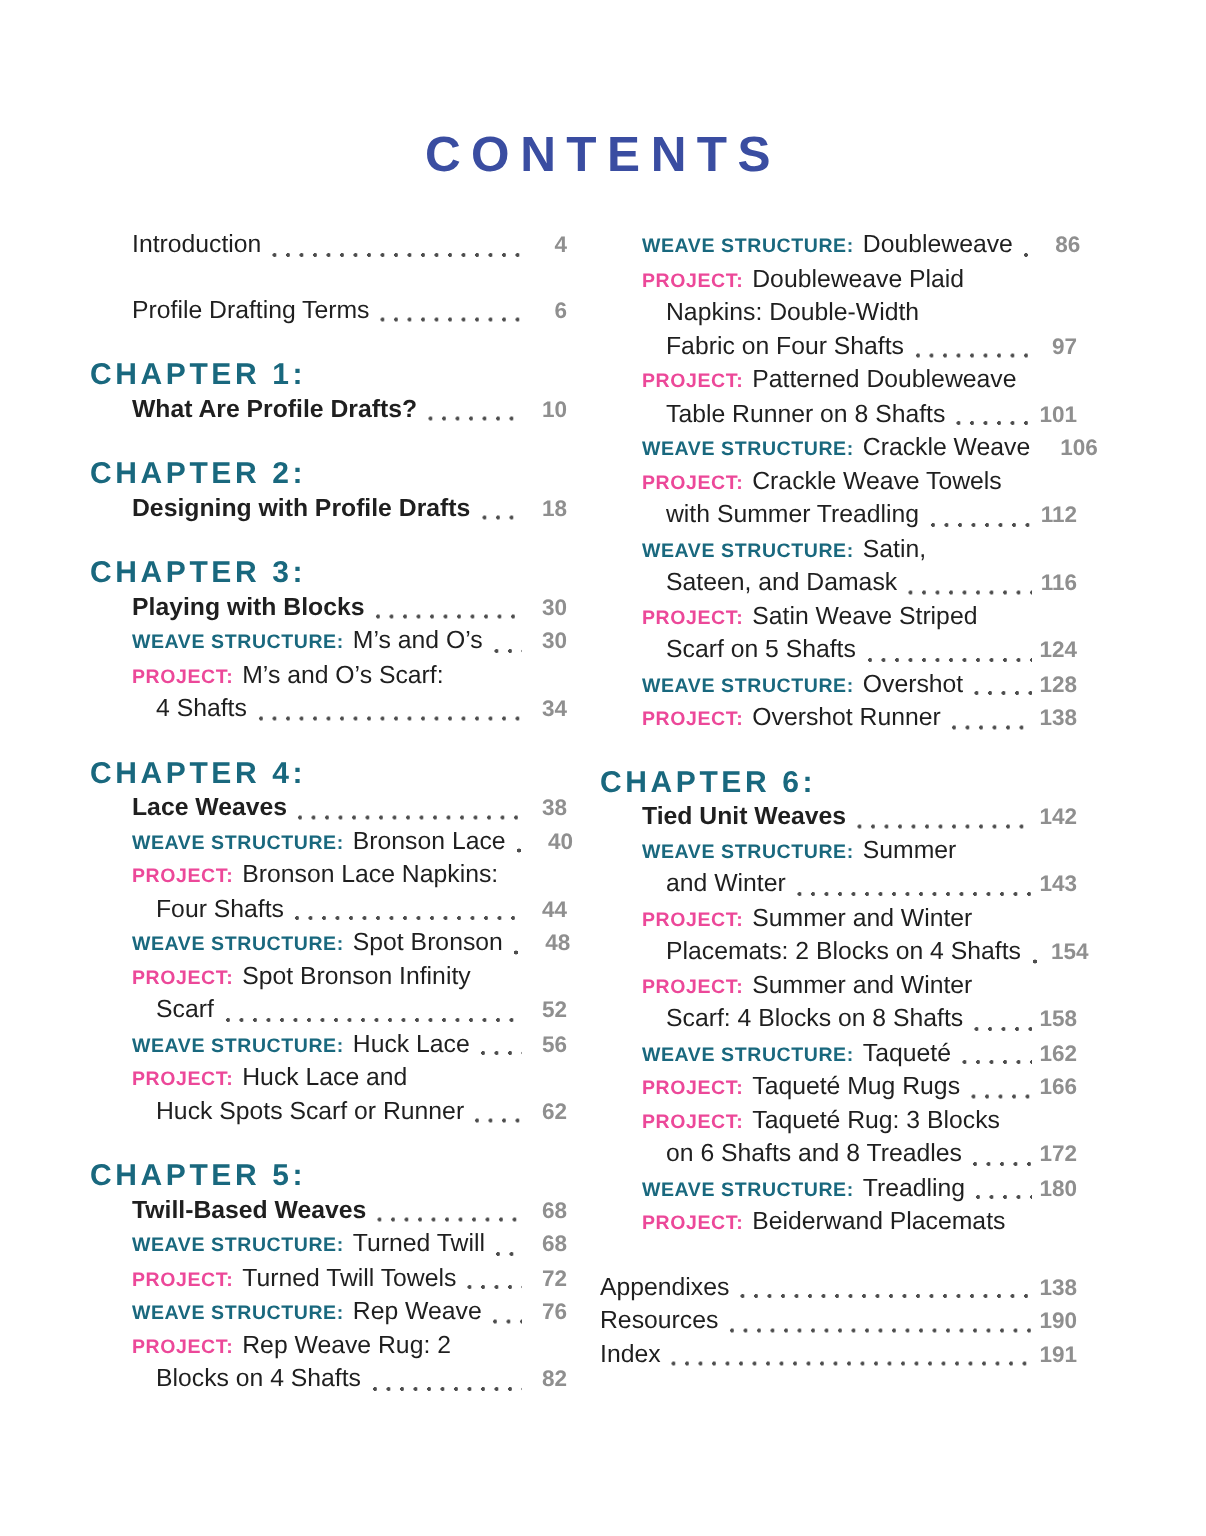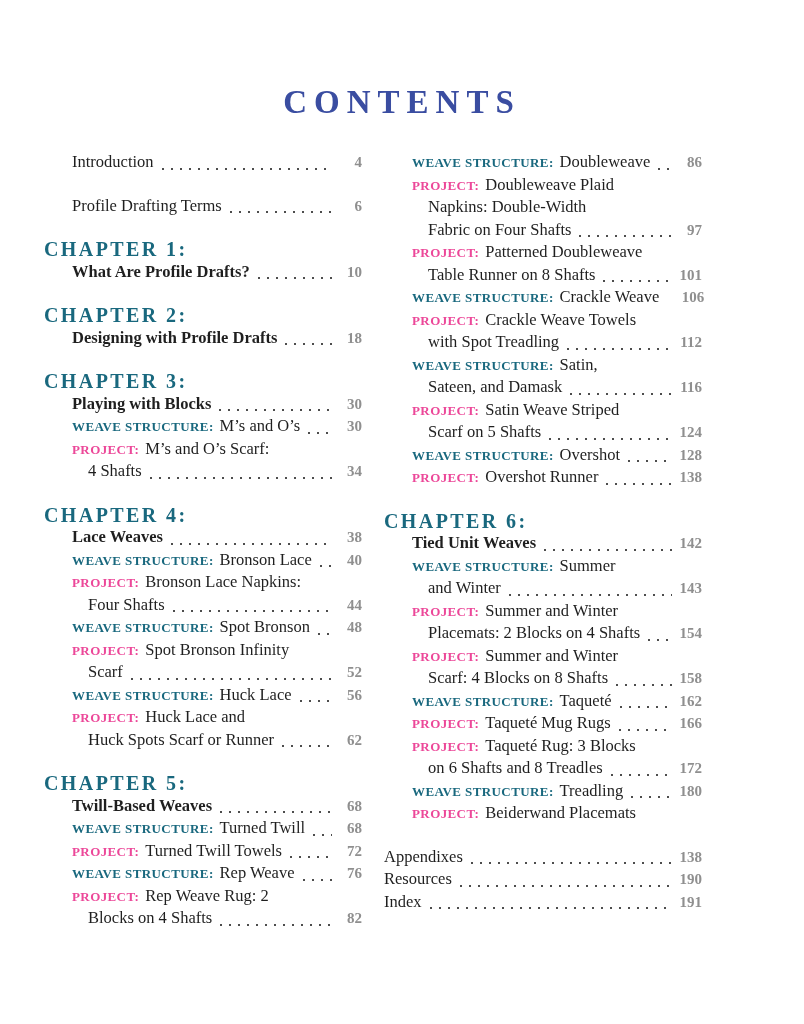--- a/index.html
+++ b/index.html
@@ -2,34 +2,34 @@
 <html><head>
 <meta charset="utf-8">
 <style>
   html, body { margin: 0; padding: 0; background: #ffffff; }
   .sheet {
     position: relative;
     width: 804px;
     height: 976px;
     background: #ffffff;
     overflow: hidden;
-    font-family: Liberation Serif, serif;
+    font-family: Liberation Sans, sans-serif;
   }
   .title {
     margin: 0;
     padding: 84px 0 30px 0;
     text-align: center;
     color: #3a4da1;
     font-size: 33px;
     font-weight: 800;
     letter-spacing: 7px;
   }
   .columns {
     display: flex;
-    padding-left: 44px;
+    padding-left: 60px;
   }
   .col { width: 318px; }
   .col.left { margin-right: 22px; }
 
   .row {
     display: flex;
     align-items: baseline;
     height: 22.5px;
     line-height: 22.5px;
     font-size: 16.5px;
@@ -296,21 +296,21 @@
     <span class="leader nodots"></span>
     <span class="pg">106</span>
   </div>
         <div class="row indent1">
     <span class="lbl project">PROJECT:</span>
     <span class="txt">Crackle Weave Towels</span>
 
   </div>
         <div class="row indent2">
 
-    <span class="txt">with Spot Treadling</span>
+    <span class="txt">with Summer Treadling</span>
     <span class="leader"></span>
     <span class="pg">112</span>
   </div>
         <div class="row indent1">
     <span class="lbl structure">WEAVE STRUCTURE:</span>
     <span class="txt">Satin,</span>
 
   </div>
         <div class="row indent2">
 

